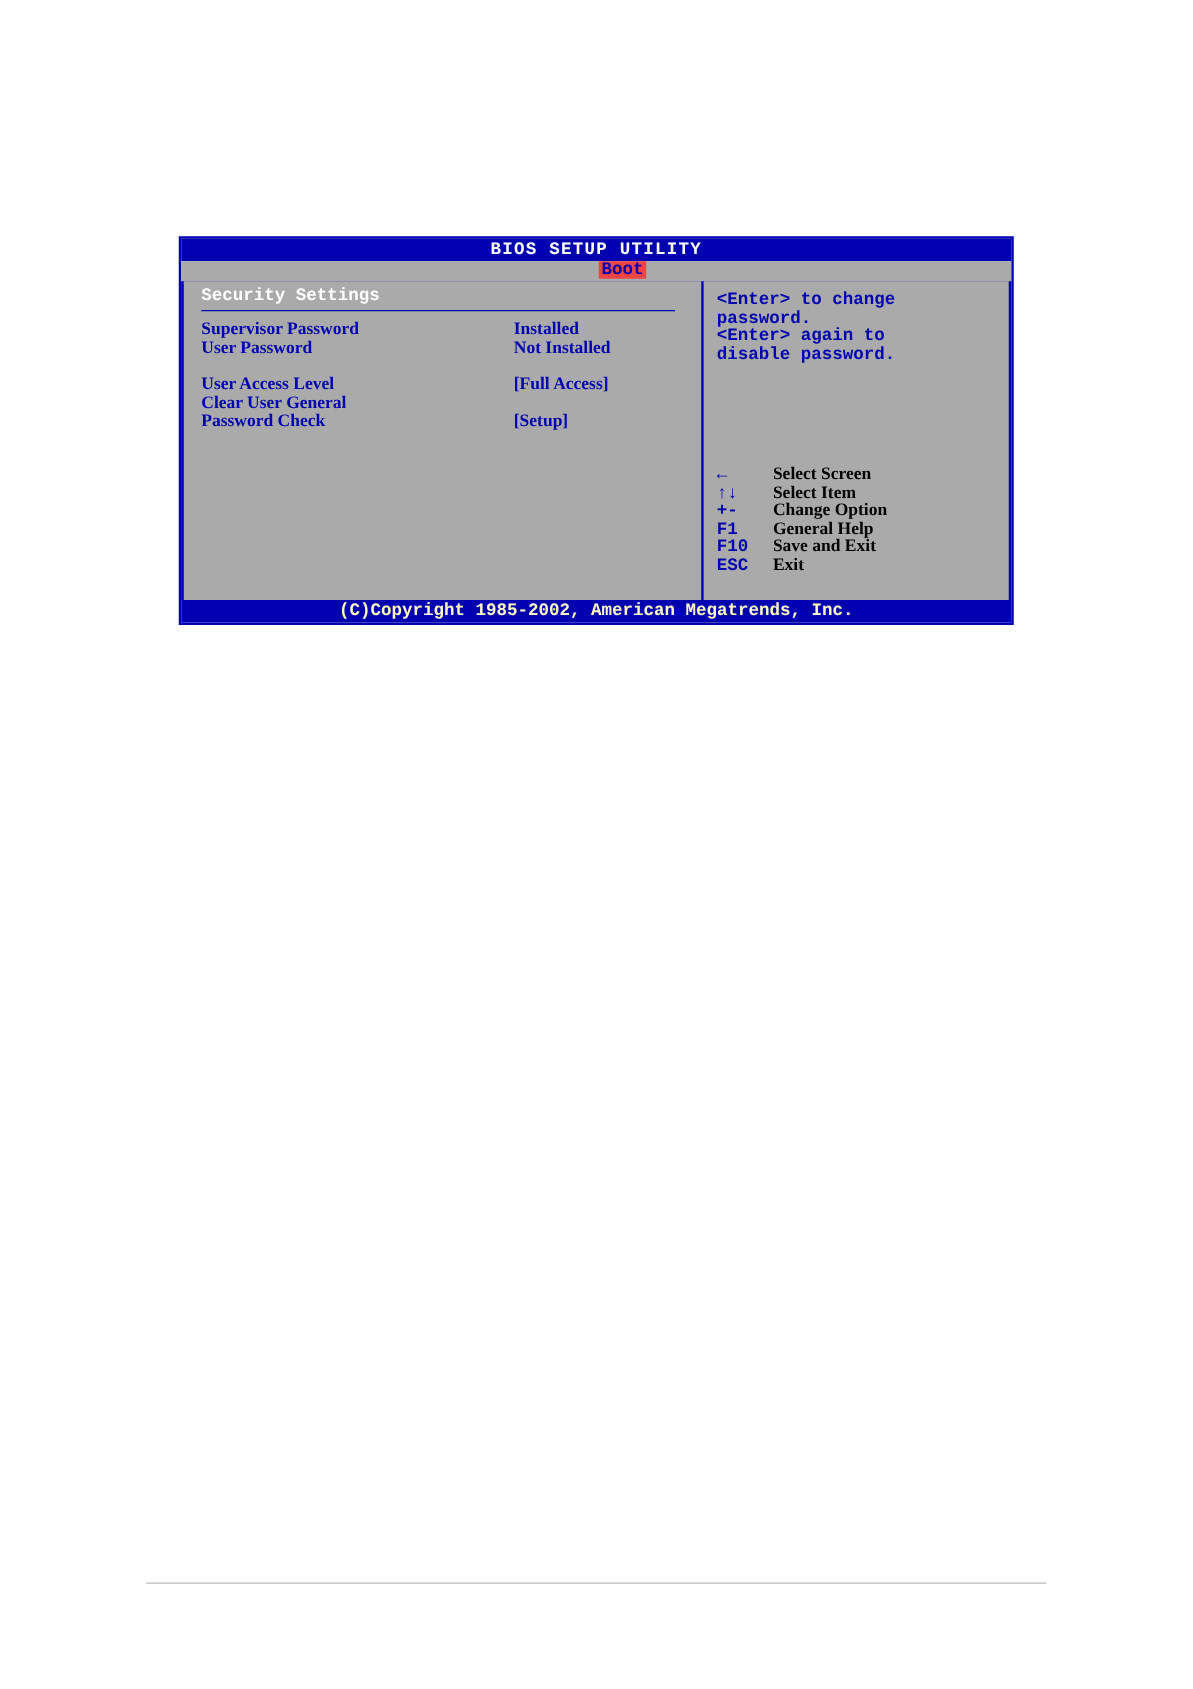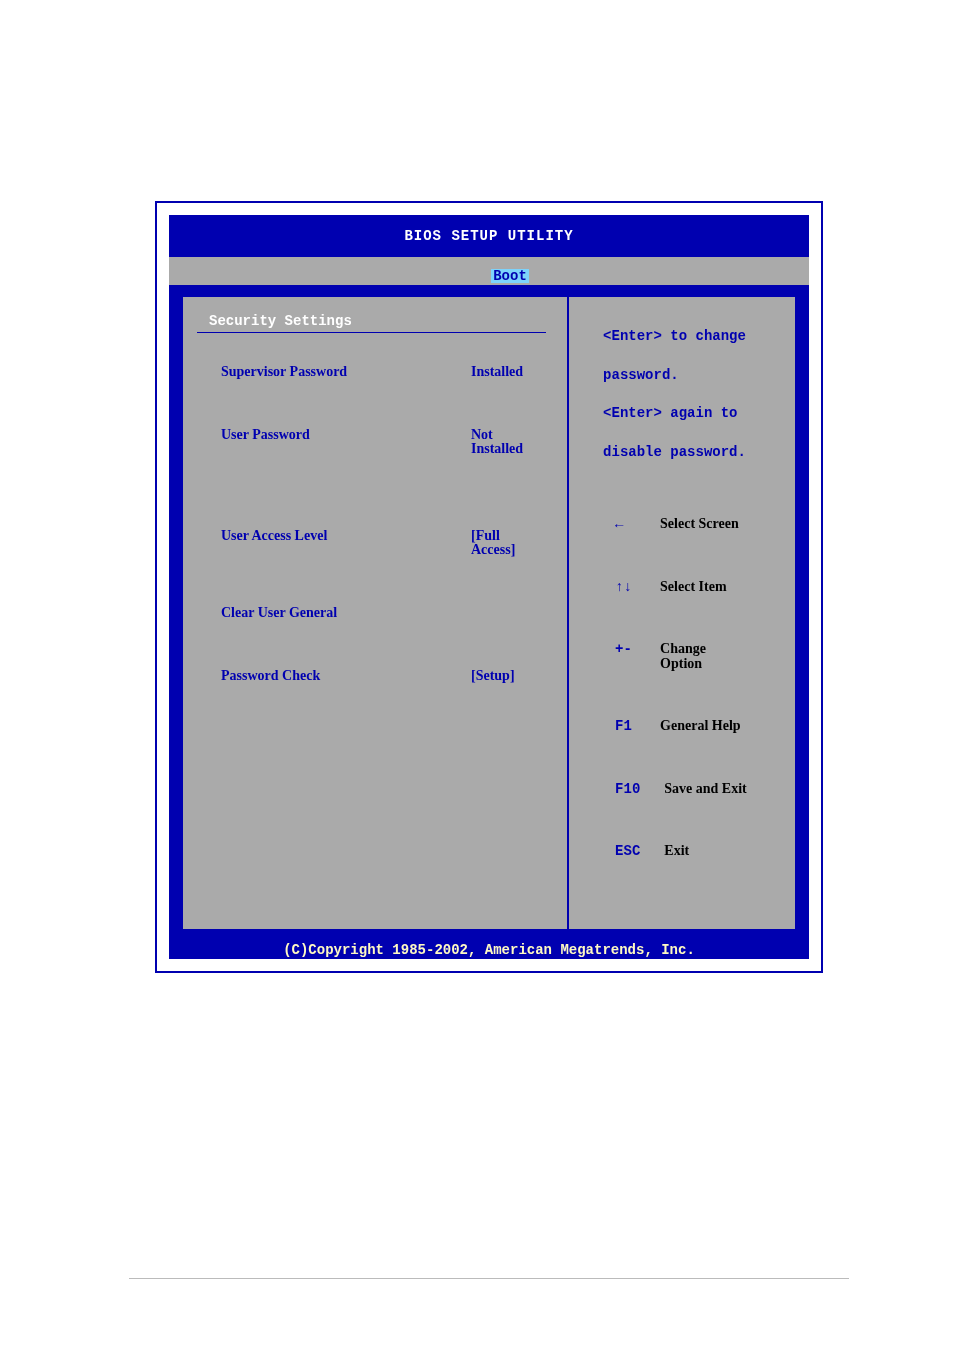--- a/index.html
+++ b/index.html
@@ -1,17 +1,17 @@
 <!DOCTYPE html>
 <html><head>
   <meta charset="utf-8">
   <style>
     * {
       margin: 0;
-      padding: 12px;
+      padding: 0;
       box-sizing: border-box;
     }
     body {
       background: #ffffff;
       font-family: "Courier New", monospace;
       font-weight: bold;
       font-size: 14px;
       width: 954px;
       height: 1351px;
       position: relative;
@@ -33,21 +33,21 @@
     .title-row-top {
       font-weight: bold;
     }
     .tab-row {
       background: #aaaaaa;
       text-align: center;
       line-height: 14px;
       padding-bottom: 2px;
     }
     .tab-selected {
-      background: #7dd3fc;
+      background: #ef4444;
       color: #0000b0;
       display: inline-block;
       padding: 0 2px;
       margin-left: 42px;
     }
     .content-area {
       display: flex;
       background: #0000b0;
       min-height: 255px;
     }

